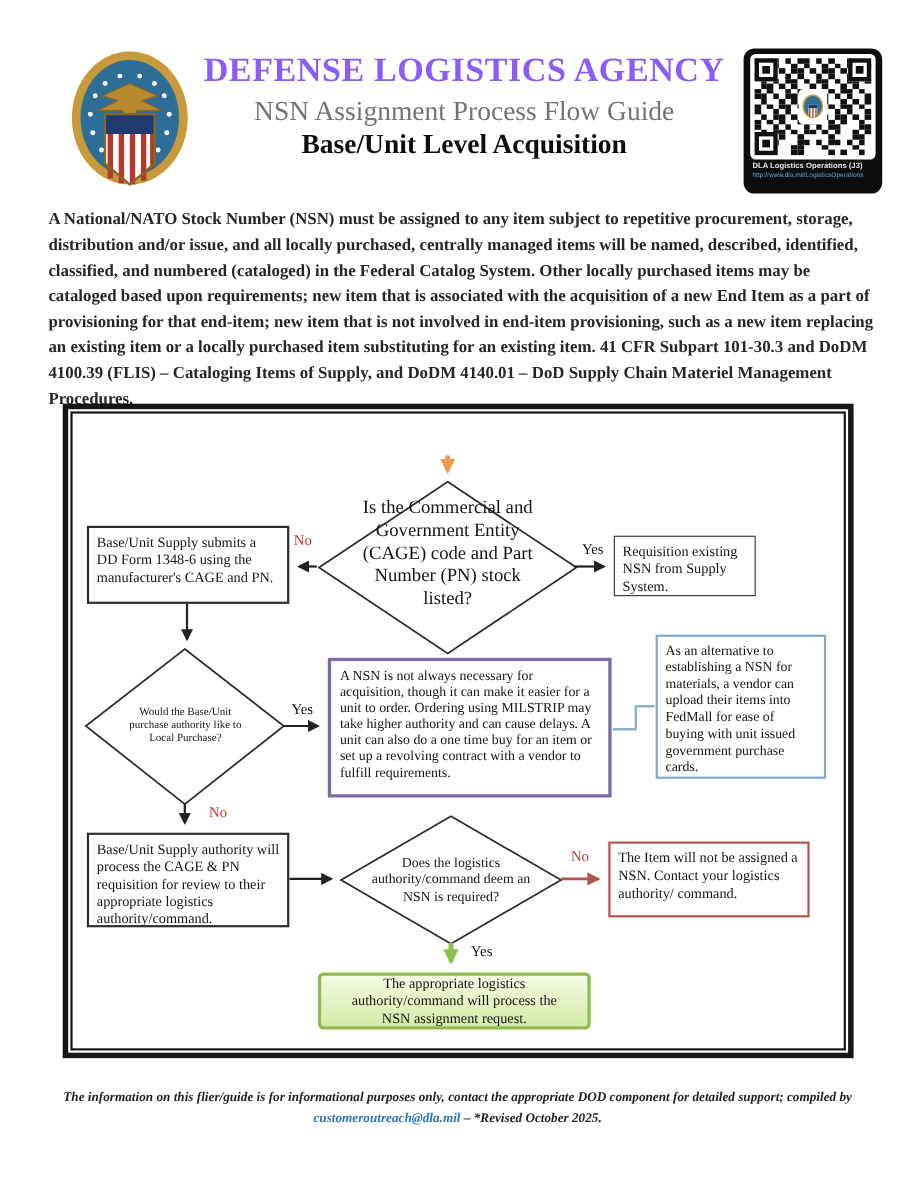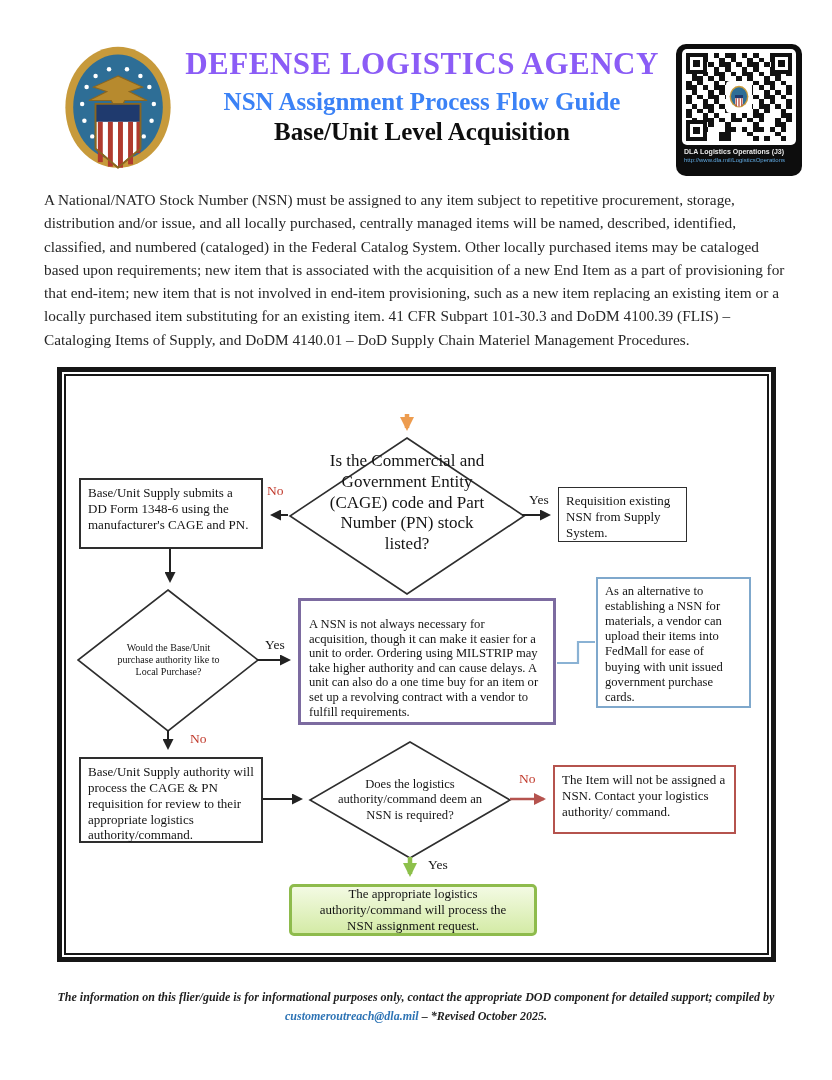--- a/index.html
+++ b/index.html
@@ -8,56 +8,56 @@
     --green-border:#8EBB4C; --green-fill:#DDF0B8; --link-blue:#2E74B5; --ink:#1C1C1C;
   }
   *{margin:0;padding:0;box-sizing:border-box}
   body{background:#fff;font-family:"Liberation Serif",serif;color:var(--ink)}
   .page{position:relative;width:832px;height:1080px;background:#fff;overflow:hidden}
 
   
   .logo{position:absolute;left:62px;top:42px;width:112px;height:135px}
   .titles{position:absolute;left:172px;top:46px;width:500px;text-align:center}
   .title-main{font-size:31px;font-weight:700;letter-spacing:.5px;color:#8b5cf6}
-  .title-sub{font-size:25px;font-weight:700;margin-top:6px;color:#3b82f6}
+  .title-sub{font-size:25px;font-weight:400;margin-top:6px;color:#737373}
   .title-sub2{font-size:25px;font-weight:700;margin-top:2px;color:#0e0e0e}
 
   .qr-widget{position:absolute;left:676px;top:44px;width:126px;height:132px;background:#0d0d0d;border-radius:10px;padding:5px 6px 3px}
   .qr-inner{position:relative;background:#fff;border-radius:5px;height:96px;padding:4px;overflow:hidden}
   .qr-grid{display:grid;grid-template-columns:repeat(19,1fr);grid-auto-rows:1fr;width:100%;height:100%}
   .qr-grid i{background:#111}
   .qr-grid i.w{background:transparent}
   .finder{position:absolute;width:21px;height:21px;border:4px solid #111;background:#fff}
   .finder::after{content:'';position:absolute;inset:3px;background:#111}
   .finder.tl{left:4px;top:4px}.finder.tr{right:4px;top:4px}.finder.bl{left:4px;bottom:4px}
   .qr-logo{position:absolute;left:50%;top:50%;transform:translate(-50%,-50%);width:26px;height:32px;background:#fff;border-radius:4px;display:flex;align-items:center;justify-content:center}
   .qr-caption{margin-top:3px;text-align:left;line-height:1.25;padding-left:2px}
   .qr-caption .cap{font-family:"Liberation Sans",sans-serif;font-size:7px;font-weight:700;color:#e8e8e8}
   .qr-caption .url{font-family:"Liberation Sans",sans-serif;font-size:6px;color:#5FA8E0}
 
   
-  .intro{position:absolute;left:44px;top:188px;width:750px;font-size:15.3px;font-weight:400;line-height:23.3px;color:#262626;text-align:left}
+  .intro{position:absolute;left:44px;top:188px;width:750px;font-size:15.3px;font-weight:700;line-height:23.3px;color:#262626;text-align:left}
 
   
   .frame{position:absolute;left:57px;top:367px;width:719px;height:595px;border:5px solid #161616;z-index:0}
   .frame::after{content:'';position:absolute;inset:2px;border:2px solid #161616}
 
   svg.flow{position:absolute;left:0;top:0;width:832px;height:1080px;z-index:1;pointer-events:none}
 
   .node{position:absolute;z-index:2;font-size:13px;line-height:1.22;color:#141414}
   .banner{left:156px;top:380px;width:504px;height:33px;border:2px solid var(--banner-orange);background:#fff;display:flex;align-items:center;justify-content:center;font-size:17.5px;font-weight:700;box-shadow:1px 1px 0 rgba(232,163,93,.45)}
   .dtext{display:flex;align-items:center;justify-content:center;text-align:center;background:transparent}
   .d1{left:326px;top:457px;width:162px;height:92px;font-size:17px}
   .d2{left:108px;top:602px;width:121px;height:116px;font-size:10px}
   .d3{left:330px;top:763px;width:160px;height:74px;font-size:12.6px}
 
   .bx{background:#fff;padding:5px 7px;border:2px solid #2e2e2e}
   .bx-ddform{left:79px;top:478px;width:184px;height:71px}
   .bx-req{left:558px;top:487px;width:129px;height:55px;border-width:1.5px}
-  .bx-purple{left:298px;top:598px;width:258px;height:127px;border:3px solid var(--purple-border);font-size:12.6px;line-height:1.16;padding:16px 8px}
+  .bx-purple{left:298px;top:598px;width:258px;height:127px;border:3px solid var(--purple-border);font-size:12.6px;line-height:1.16;padding:6px 8px}
   .bx-blue{left:596px;top:577px;width:155px;height:131px;border:2px solid var(--blue-border);font-size:12.6px;line-height:1.2}
   .bx-process{left:79px;top:757px;width:184px;height:86px}
   .bx-red{left:553px;top:765px;width:183px;height:69px;border:2px solid var(--red-border)}
   .bx-green{left:289px;top:884px;width:248px;height:52px;border:3px solid var(--green-border);border-radius:5px;background:linear-gradient(#F3FAE3,#D4EBA6);display:flex;align-items:center;justify-content:center;text-align:center;padding:3px 14px}
 
   .lbl{position:absolute;z-index:2;font-size:13.5px;color:#141414}
   .lbl.no{color:var(--red-label)}
   .l-no1{left:267px;top:483px}
   .l-yes1{left:529px;top:492px}
   .l-yes2{left:265px;top:637px}

